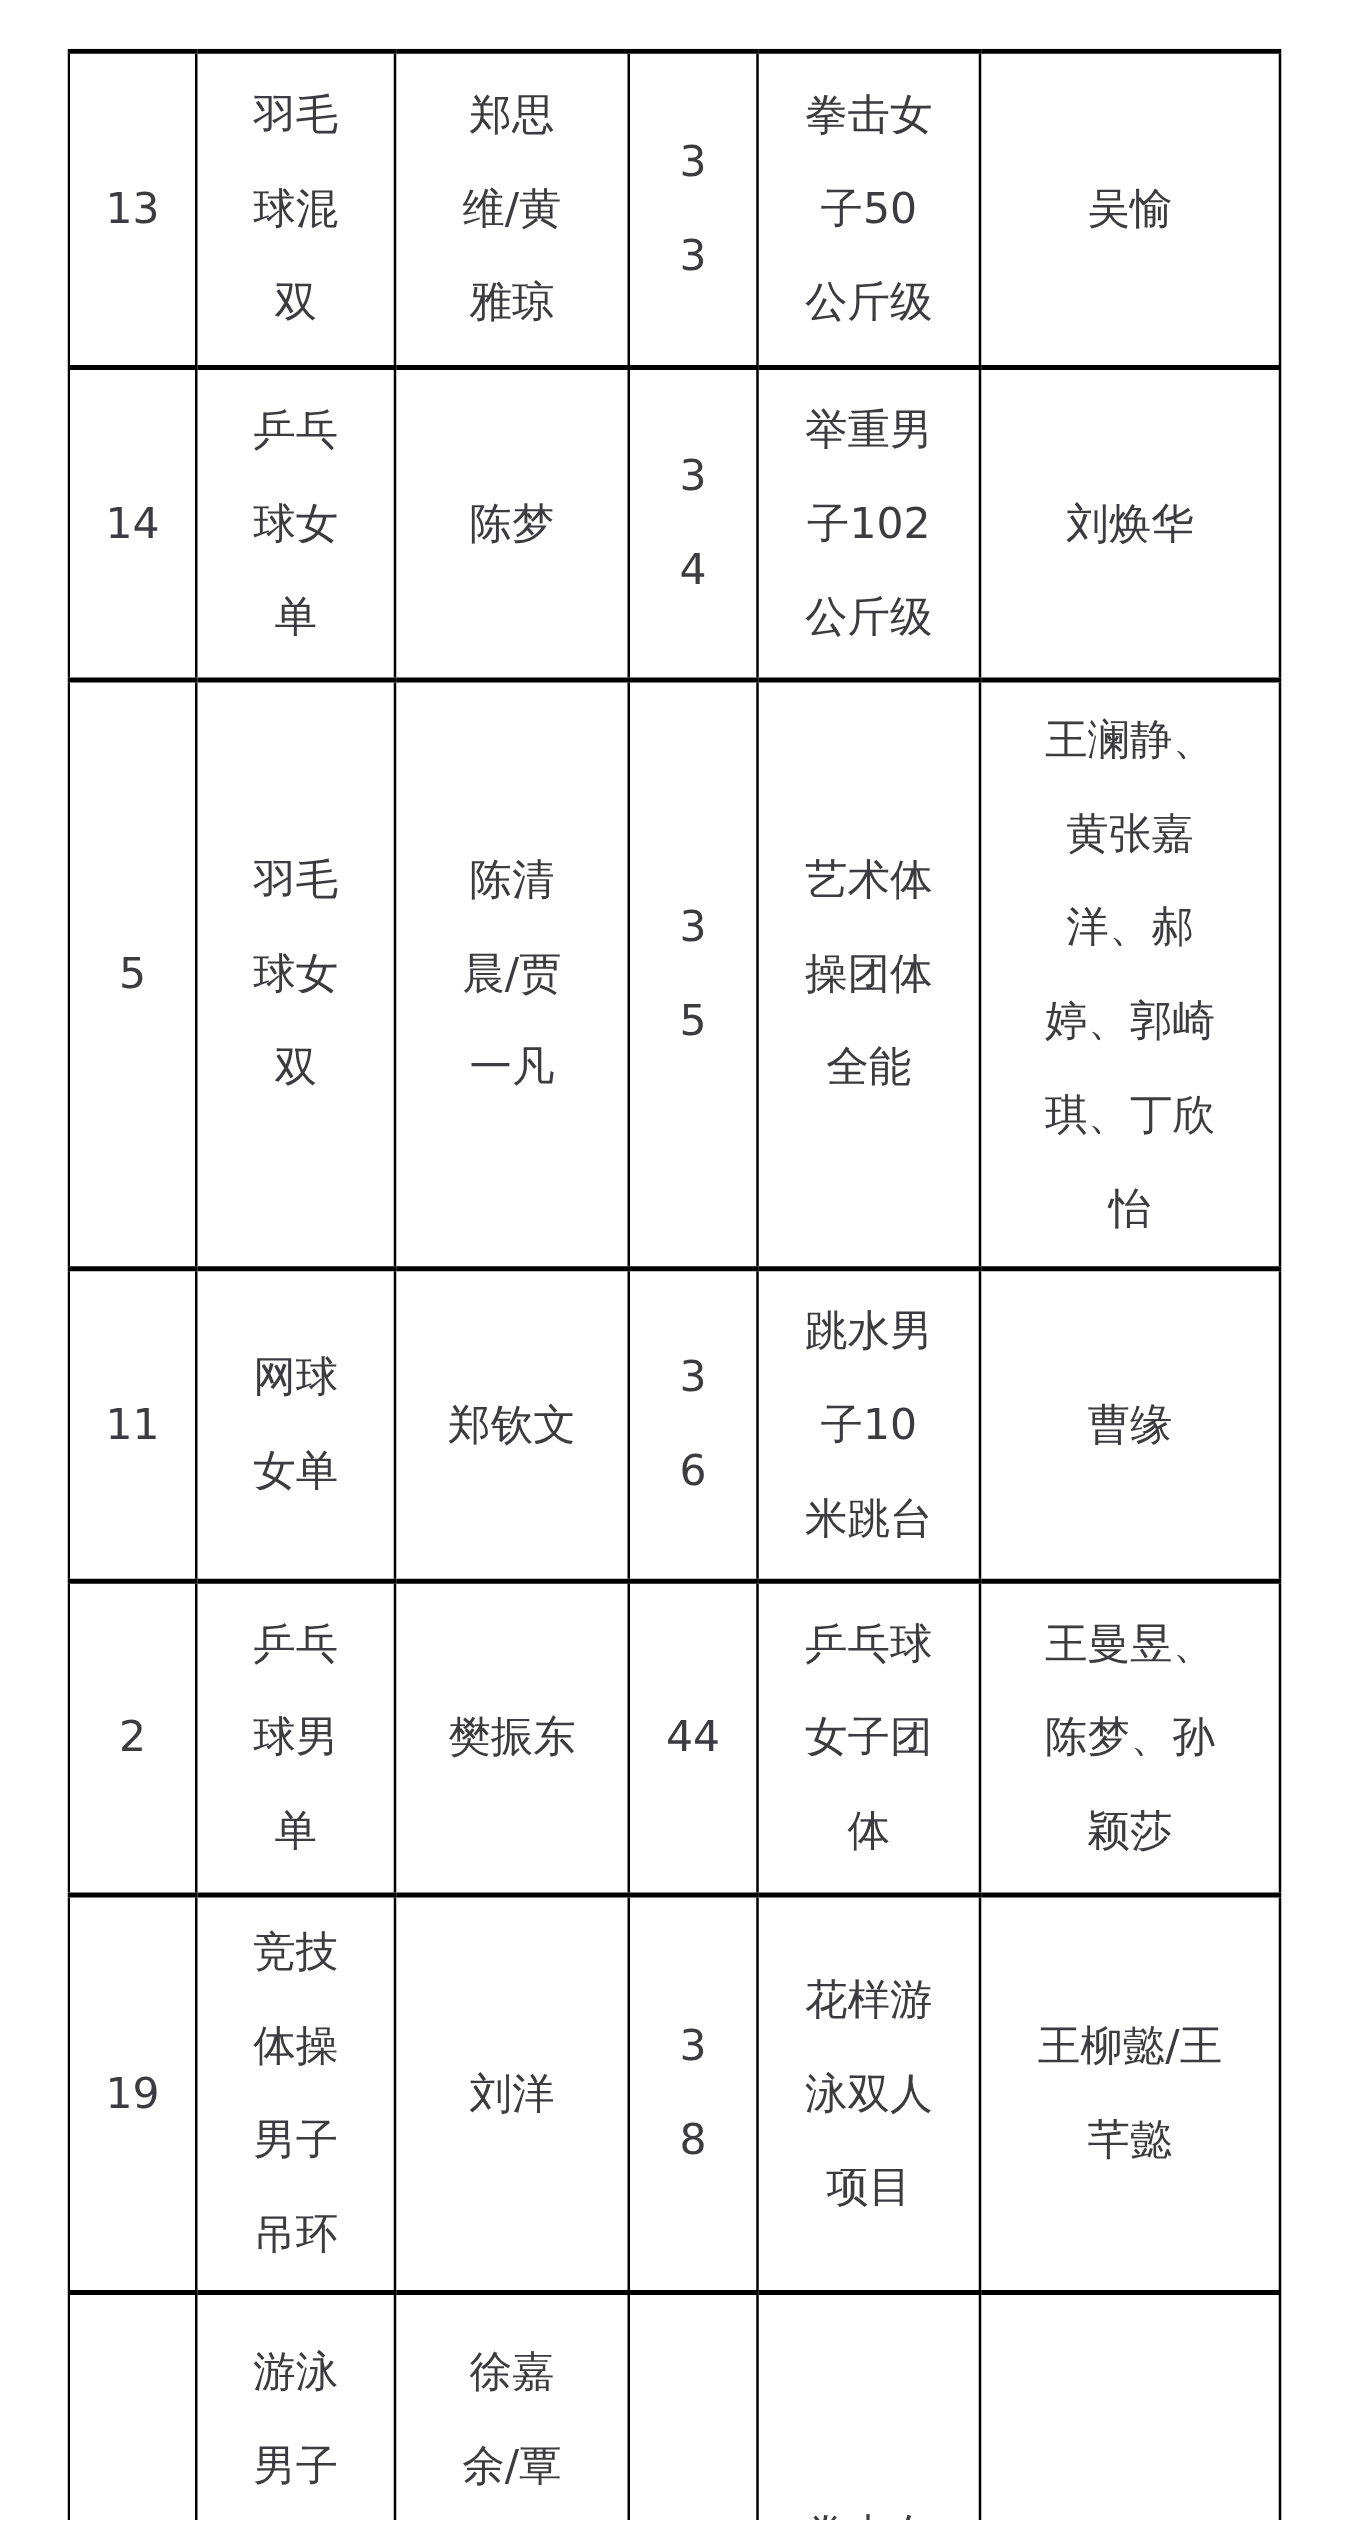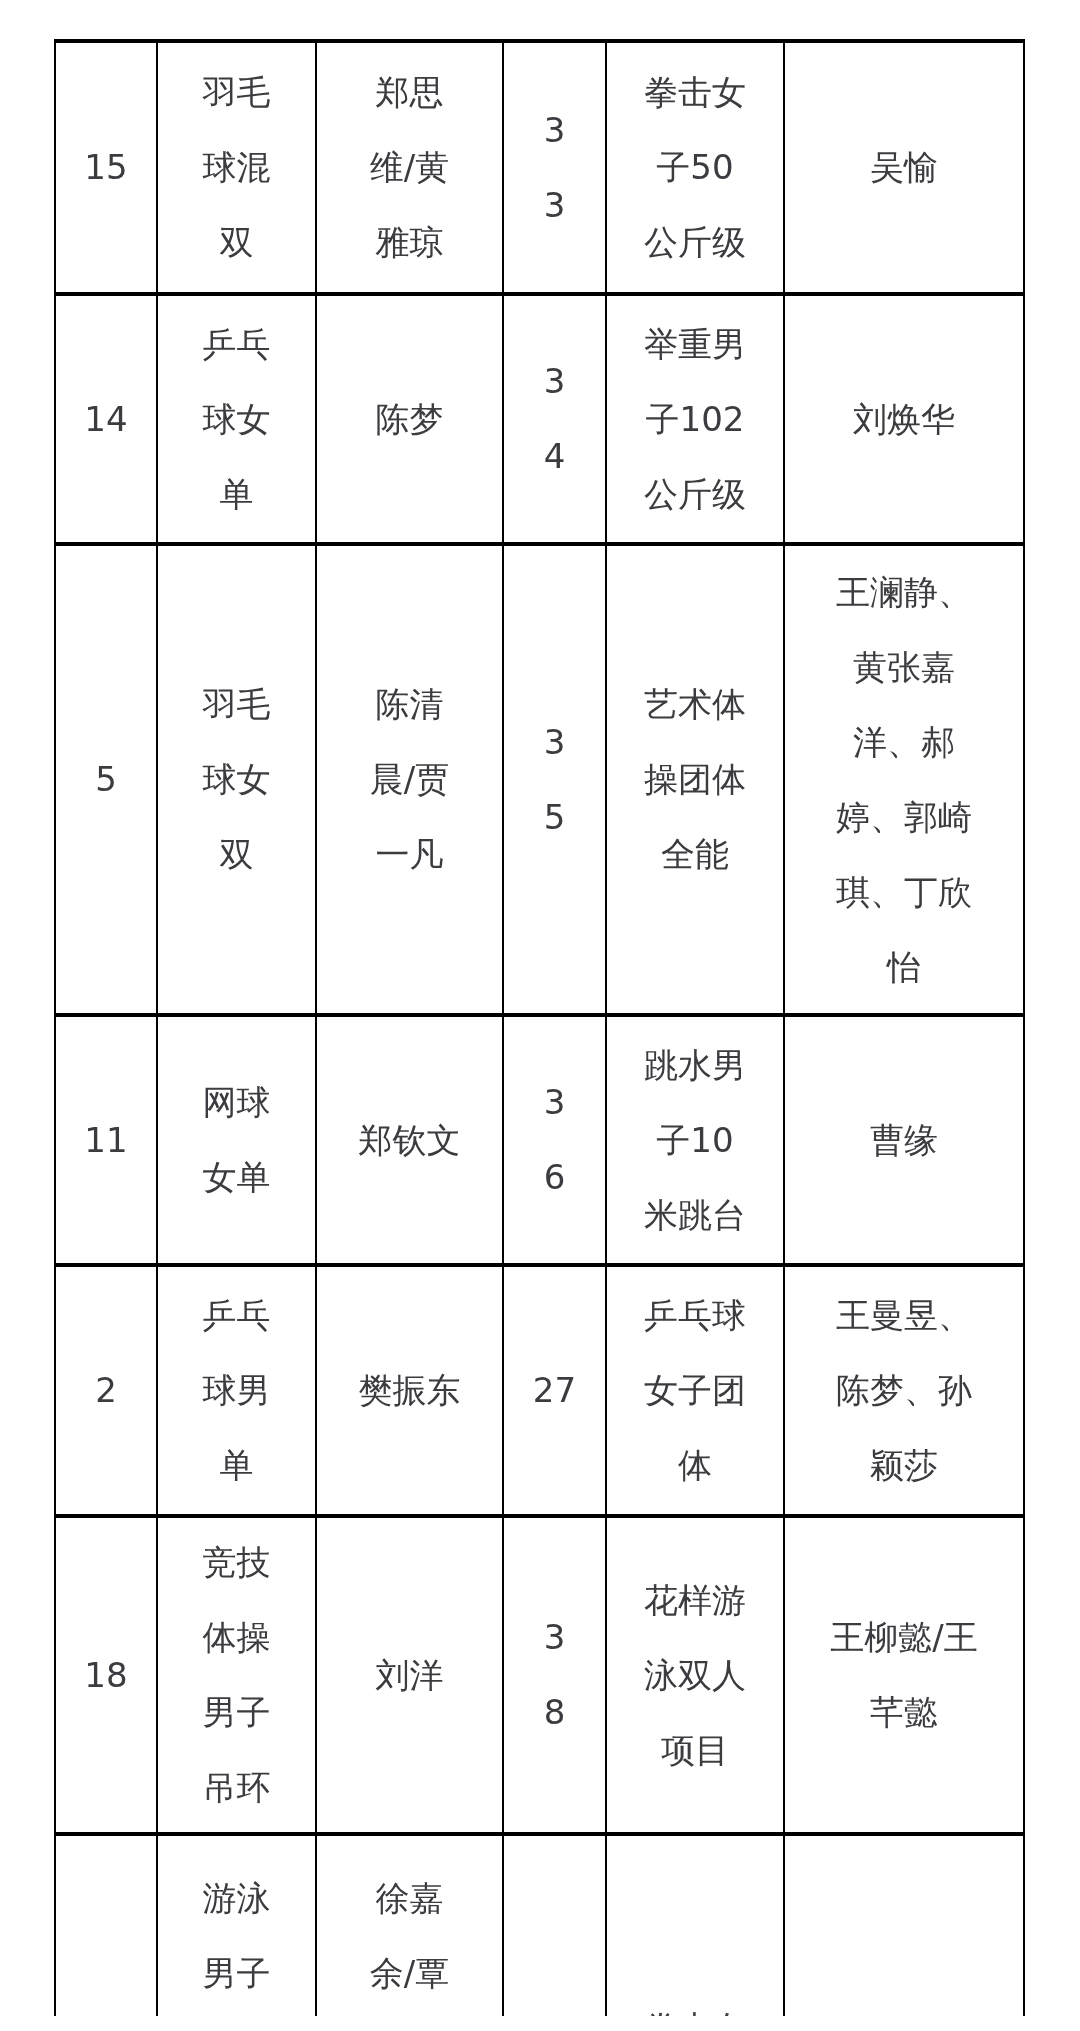--- a/index.html
+++ b/index.html
@@ -65,21 +65,21 @@
       <col class="c-no">
         <col class="c-event">
         <col class="c-ath">
       <col class="c-no2">
         <col class="c-event2">
         <col class="c-ath2">
     </colgroup>
     <tbody id="tbody">
         <tr style="height: 253px;">
           <td>
-            <span class="line">15</span>
+            <span class="line">13</span>
           </td>
           <td>
             <span class="line">羽毛</span>
             <span class="line">球混</span>
             <span class="line">双</span>
           </td>
           <td>
             <span class="line">郑思</span>
             <span class="line">维/黄</span>
             <span class="line">雅琼</span>
@@ -184,36 +184,36 @@
           </td>
           <td>
             <span class="line">乒乓</span>
             <span class="line">球男</span>
             <span class="line">单</span>
           </td>
           <td>
             <span class="line">樊振东</span>
           </td>
           <td>
-            <span class="line">27</span>
+            <span class="line">44</span>
           </td>
           <td>
             <span class="line">乒乓球</span>
             <span class="line">女子团</span>
             <span class="line">体</span>
           </td>
           <td>
             <span class="line">王曼昱、</span>
             <span class="line">陈梦、孙</span>
             <span class="line">颖莎</span>
           </td>
         </tr>
         <tr style="height: 318px;">
           <td>
-            <span class="line">18</span>
+            <span class="line">19</span>
           </td>
           <td>
             <span class="line">竞技</span>
             <span class="line">体操</span>
             <span class="line">男子</span>
             <span class="line">吊环</span>
           </td>
           <td>
             <span class="line">刘洋</span>
           </td>

